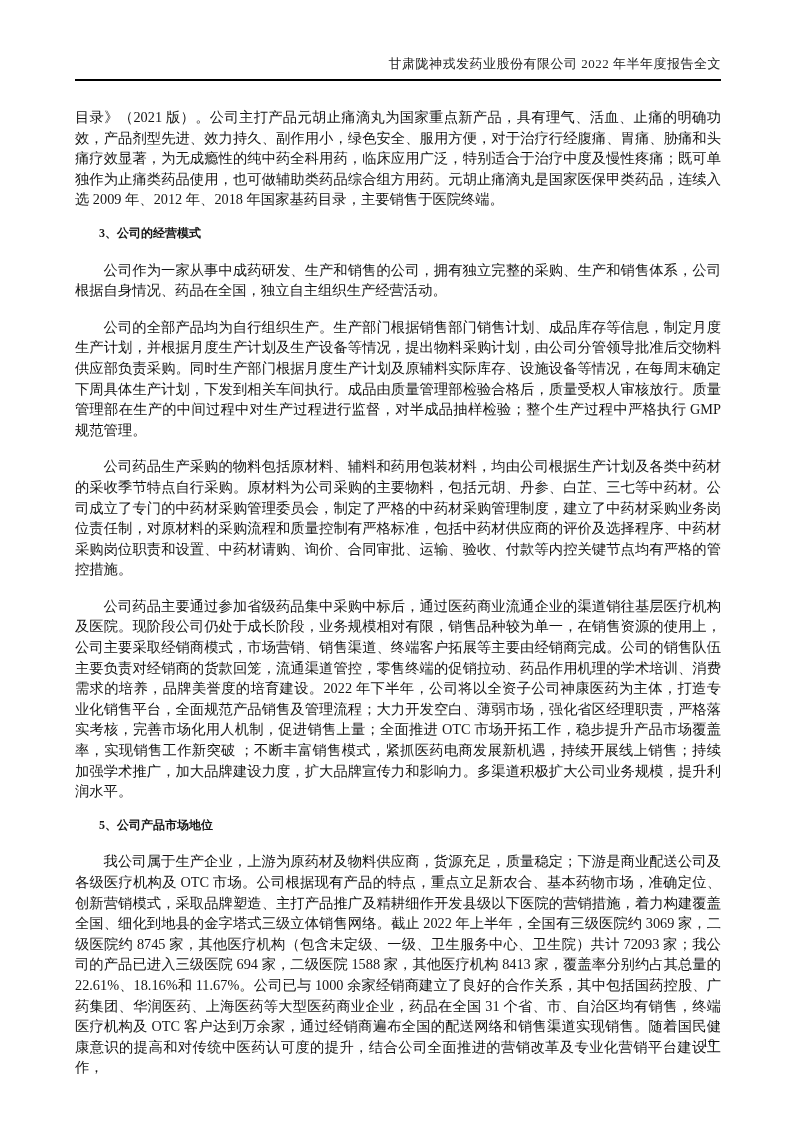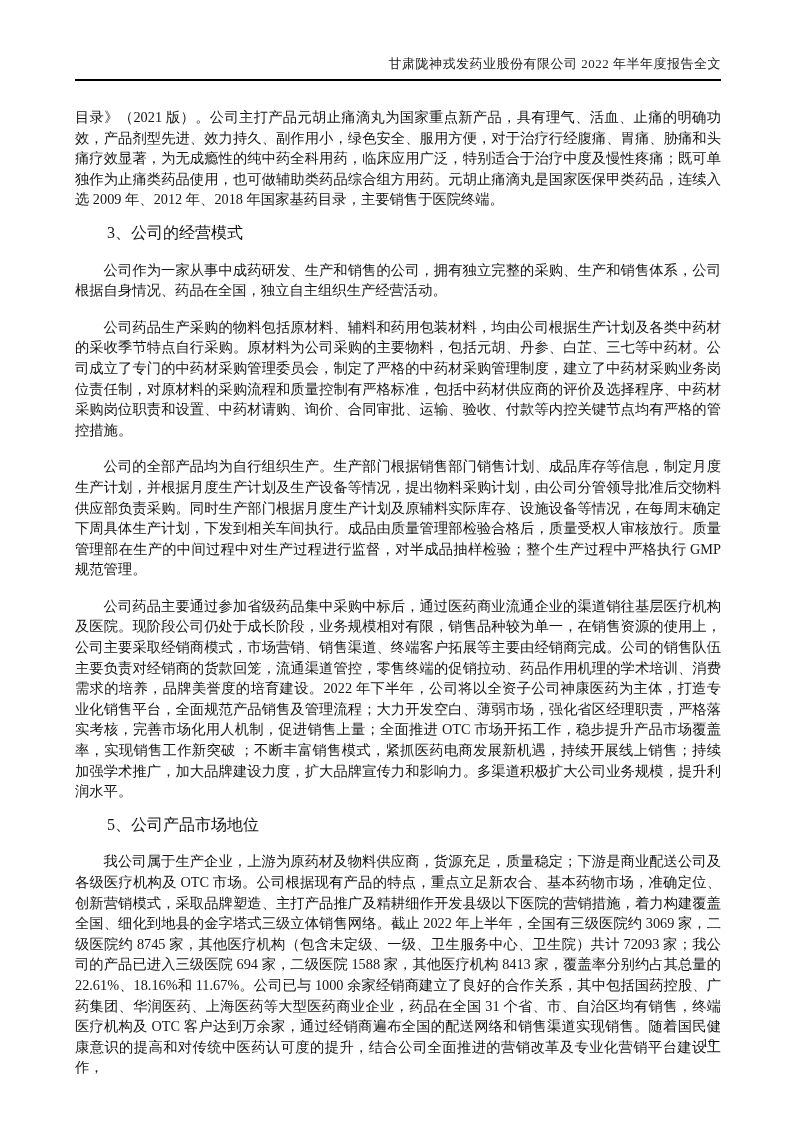--- a/index.html
+++ b/index.html
@@ -57,22 +57,22 @@
   .doc-body .para {
     margin: 16px 0 13px 0;
     text-indent: 2em;
   }
   .doc-body .para.no-indent {
     text-indent: 0;
   }
   .doc-body .section-heading {
     margin: 0 0 13px 0;
     text-indent: 2em;
-    font-weight: normal;
-    font-size: 16px;
+    font-weight: bold;
+    font-size: 12px;
   }
   .page-footer {
     position: absolute;
     top: 1035px;
     left: 75px;
     width: 640px;
     text-align: right;
     font-size: 13px;
     color: #222222;
   }
@@ -84,22 +84,22 @@
 
   <div class="page-header">
     <div class="header-title">甘肃陇神戎发药业股份有限公司 2022 年半年度报告全文</div>
     <div class="header-rule"></div>
   </div>
 
   <div class="doc-body" id="doc-body">
       <div class="para no-indent">目录》（2021 版）。公司主打产品元胡止痛滴丸为国家重点新产品，具有理气、活血、止痛的明确功效，产品剂型先进、效力持久、副作用小，绿色安全、服用方便，对于治疗行经腹痛、胃痛、胁痛和头痛疗效显著，为无成瘾性的纯中药全科用药，临床应用广泛，特别适合于治疗中度及慢性疼痛；既可单独作为止痛类药品使用，也可做辅助类药品综合组方用药。元胡止痛滴丸是国家医保甲类药品，连续入选 2009 年、2012 年、2018 年国家基药目录，主要销售于医院终端。</div>
       <div class="section-heading">3、公司的经营模式</div>
       <div class="para">公司作为一家从事中成药研发、生产和销售的公司，拥有独立完整的采购、生产和销售体系，公司根据自身情况、药品在全国，独立自主组织生产经营活动。</div>
+      <div class="para">公司的全部产品均为自行组织生产。生产部门根据销售部门销售计划、成品库存等信息，制定月度生产计划，并根据月度生产计划及生产设备等情况，提出物料采购计划，由公司分管领导批准后交物料供应部负责采购。同时生产部门根据月度生产计划及原辅料实际库存、设施设备等情况，在每周末确定下周具体生产计划，下发到相关车间执行。成品由质量管理部检验合格后，质量受权人审核放行。质量管理部在生产的中间过程中对生产过程进行监督，对半成品抽样检验；整个生产过程中严格执行 GMP 规范管理。</div>
       <div class="para">公司药品生产采购的物料包括原材料、辅料和药用包装材料，均由公司根据生产计划及各类中药材的采收季节特点自行采购。原材料为公司采购的主要物料，包括元胡、丹参、白芷、三七等中药材。公司成立了专门的中药材采购管理委员会，制定了严格的中药材采购管理制度，建立了中药材采购业务岗位责任制，对原材料的采购流程和质量控制有严格标准，包括中药材供应商的评价及选择程序、中药材采购岗位职责和设置、中药材请购、询价、合同审批、运输、验收、付款等内控关键节点均有严格的管控措施。</div>
-      <div class="para">公司的全部产品均为自行组织生产。生产部门根据销售部门销售计划、成品库存等信息，制定月度生产计划，并根据月度生产计划及生产设备等情况，提出物料采购计划，由公司分管领导批准后交物料供应部负责采购。同时生产部门根据月度生产计划及原辅料实际库存、设施设备等情况，在每周末确定下周具体生产计划，下发到相关车间执行。成品由质量管理部检验合格后，质量受权人审核放行。质量管理部在生产的中间过程中对生产过程进行监督，对半成品抽样检验；整个生产过程中严格执行 GMP 规范管理。</div>
       <div class="para">公司药品主要通过参加省级药品集中采购中标后，通过医药商业流通企业的渠道销往基层医疗机构及医院。现阶段公司仍处于成长阶段，业务规模相对有限，销售品种较为单一，在销售资源的使用上，公司主要采取经销商模式，市场营销、销售渠道、终端客户拓展等主要由经销商完成。公司的销售队伍主要负责对经销商的货款回笼，流通渠道管控，零售终端的促销拉动、药品作用机理的学术培训、消费需求的培养，品牌美誉度的培育建设。2022 年下半年，公司将以全资子公司神康医药为主体，打造专业化销售平台，全面规范产品销售及管理流程；大力开发空白、薄弱市场，强化省区经理职责，严格落实考核，完善市场化用人机制，促进销售上量；全面推进 OTC 市场开拓工作，稳步提升产品市场覆盖率，实现销售工作新突破 ；不断丰富销售模式，紧抓医药电商发展新机遇，持续开展线上销售；持续加强学术推广，加大品牌建设力度，扩大品牌宣传力和影响力。多渠道积极扩大公司业务规模，提升利润水平。</div>
       <div class="section-heading">5、公司产品市场地位</div>
       <div class="para">我公司属于生产企业，上游为原药材及物料供应商，货源充足，质量稳定；下游是商业配送公司及各级医疗机构及 OTC 市场。公司根据现有产品的特点，重点立足新农合、基本药物市场，准确定位、创新营销模式，采取品牌塑造、主打产品推广及精耕细作开发县级以下医院的营销措施，着力构建覆盖全国、细化到地县的金字塔式三级立体销售网络。截止 2022 年上半年，全国有三级医院约 3069 家，二级医院约 8745 家，其他医疗机构（包含未定级、一级、卫生服务中心、卫生院）共计 72093 家；我公司的产品已进入三级医院 694 家，二级医院 1588 家，其他医疗机构 8413 家，覆盖率分别约占其总量的 22.61%、18.16%和 11.67%。公司已与 1000 余家经销商建立了良好的合作关系，其中包括国药控股、广药集团、华润医药、上海医药等大型医药商业企业，药品在全国 31 个省、市、自治区均有销售，终端医疗机构及 OTC 客户达到万余家，通过经销商遍布全国的配送网络和销售渠道实现销售。随着国民健康意识的提高和对传统中医药认可度的提升，结合公司全面推进的营销改革及专业化营销平台建设工作，</div>
     </div>
 
   <div class="page-footer">
     <span>10</span>
   </div>
 
 </div>

